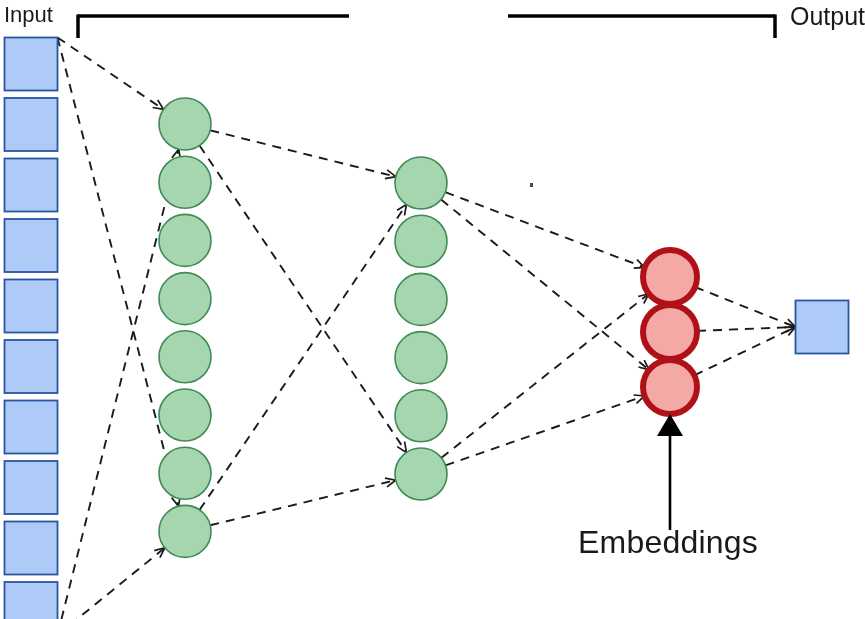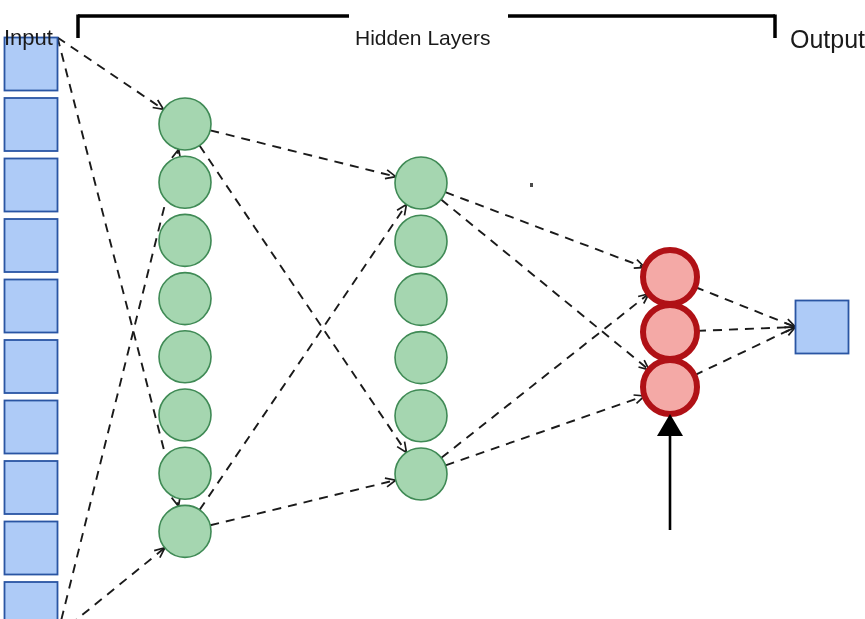--- a/index.html
+++ b/index.html
@@ -19,21 +19,20 @@
     position: absolute;
     left: 0;
     top: 0;
     width: 865px;
     height: 619px;
   }
   .lbl {
     position: absolute;
     color: #1a1a1a;
     white-space: nowrap;
-    margin-top: 23px;
   }
   #label-input {
     left: 4px;
     top: 2px;
     font-size: 22px;
   }
   #label-output {
     left: 790px;
     top: 2px;
     font-size: 25px;
@@ -140,18 +139,18 @@
         <path d="M670,414 L657,436 L683,436 Z" fill="#000000"></path>
       </g>
 
     <g id="speck-group">
       <rect x="530" y="183" width="3" height="4" fill="#4a4a4a"></rect>
     </g>
   </svg>
 
   <div class="lbl" id="label-input">Input</div>
 
-  <div class="lbl" id="label-hidden">Hidden Layers</div>
 
   <div class="lbl" id="label-output">Output</div>
 
+  <div class="lbl" id="label-embeddings">Embeddings</div>
 
 </div>
 
 </body></html>

